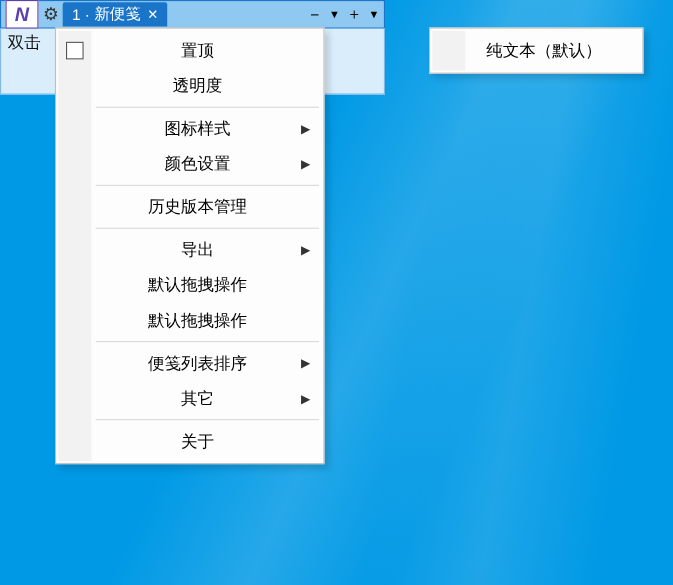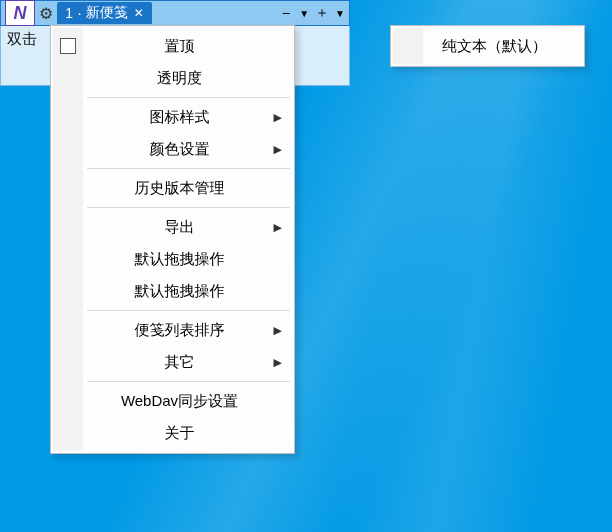--- a/index.html
+++ b/index.html
@@ -197,23 +197,20 @@
       <li>
         <span>便笺列表排序</span>
         <span class="arrow">▶</span>
       </li>
       <li>
         <span>其它</span>
         <span class="arrow">▶</span>
       </li>
       <li class="sep"></li>
       <li>
-        <span>WebDav同步设置</span>
-      </li>
-      <li>
         <span>关于</span>
       </li>
     </ul>
 </div>
 
 <div id="sub-menu" class="menu">
   <div class="menu-gutter"></div>
   <ul>
       <li>
         <span>纯文本（默认）</span>

